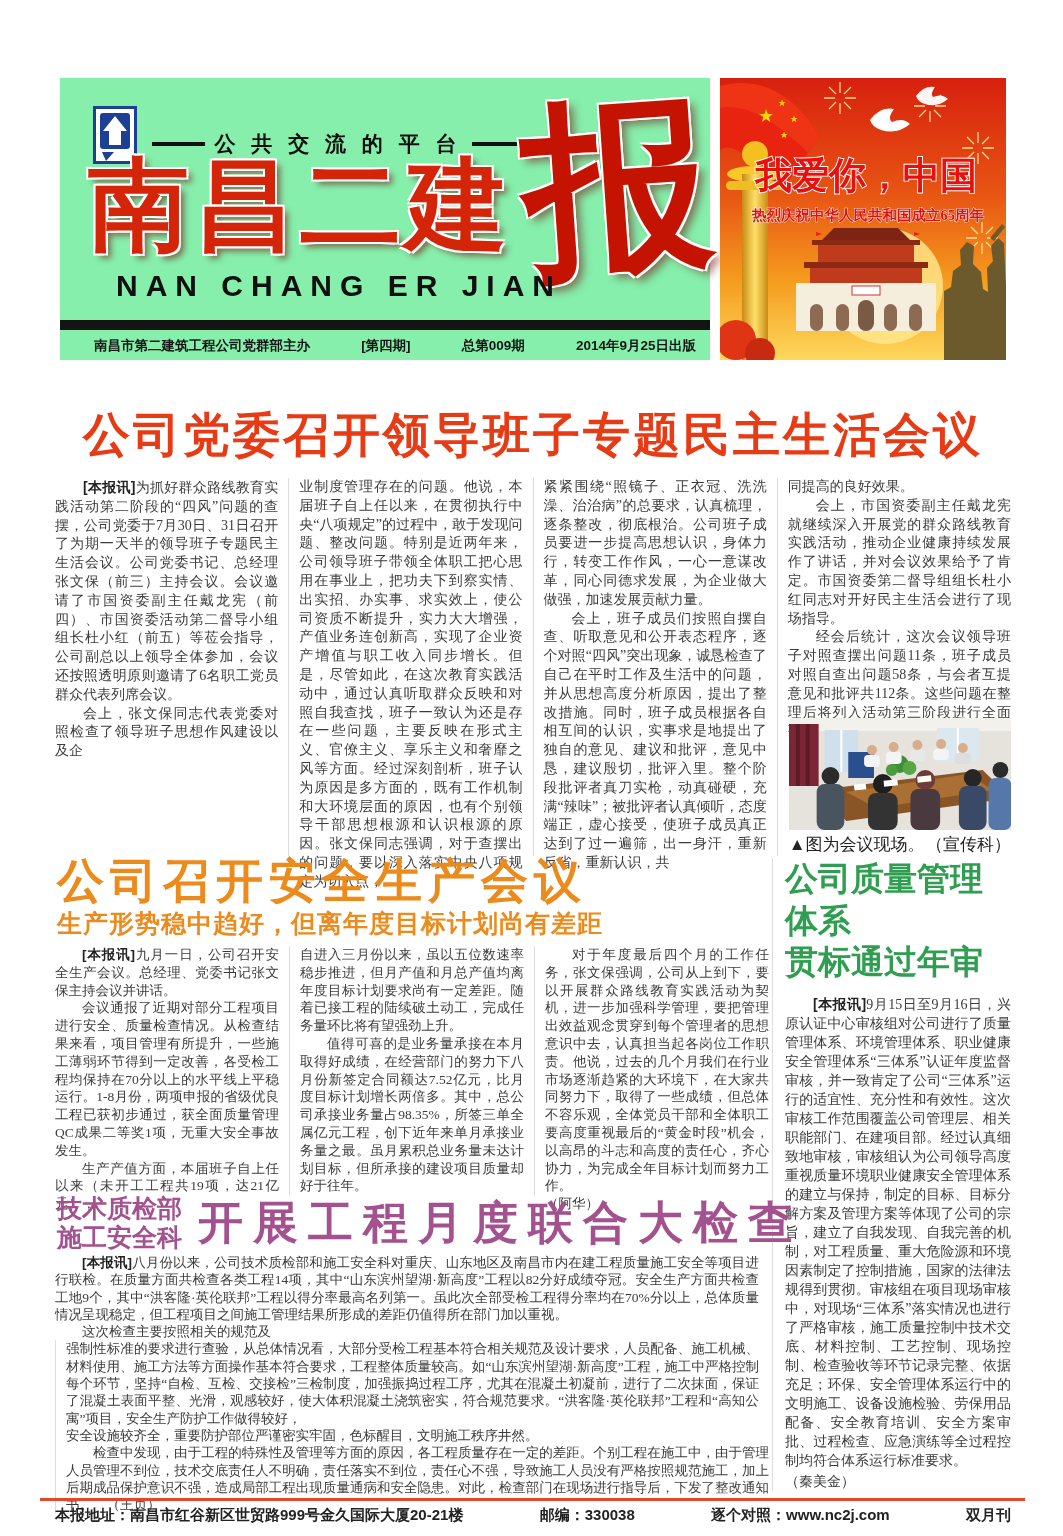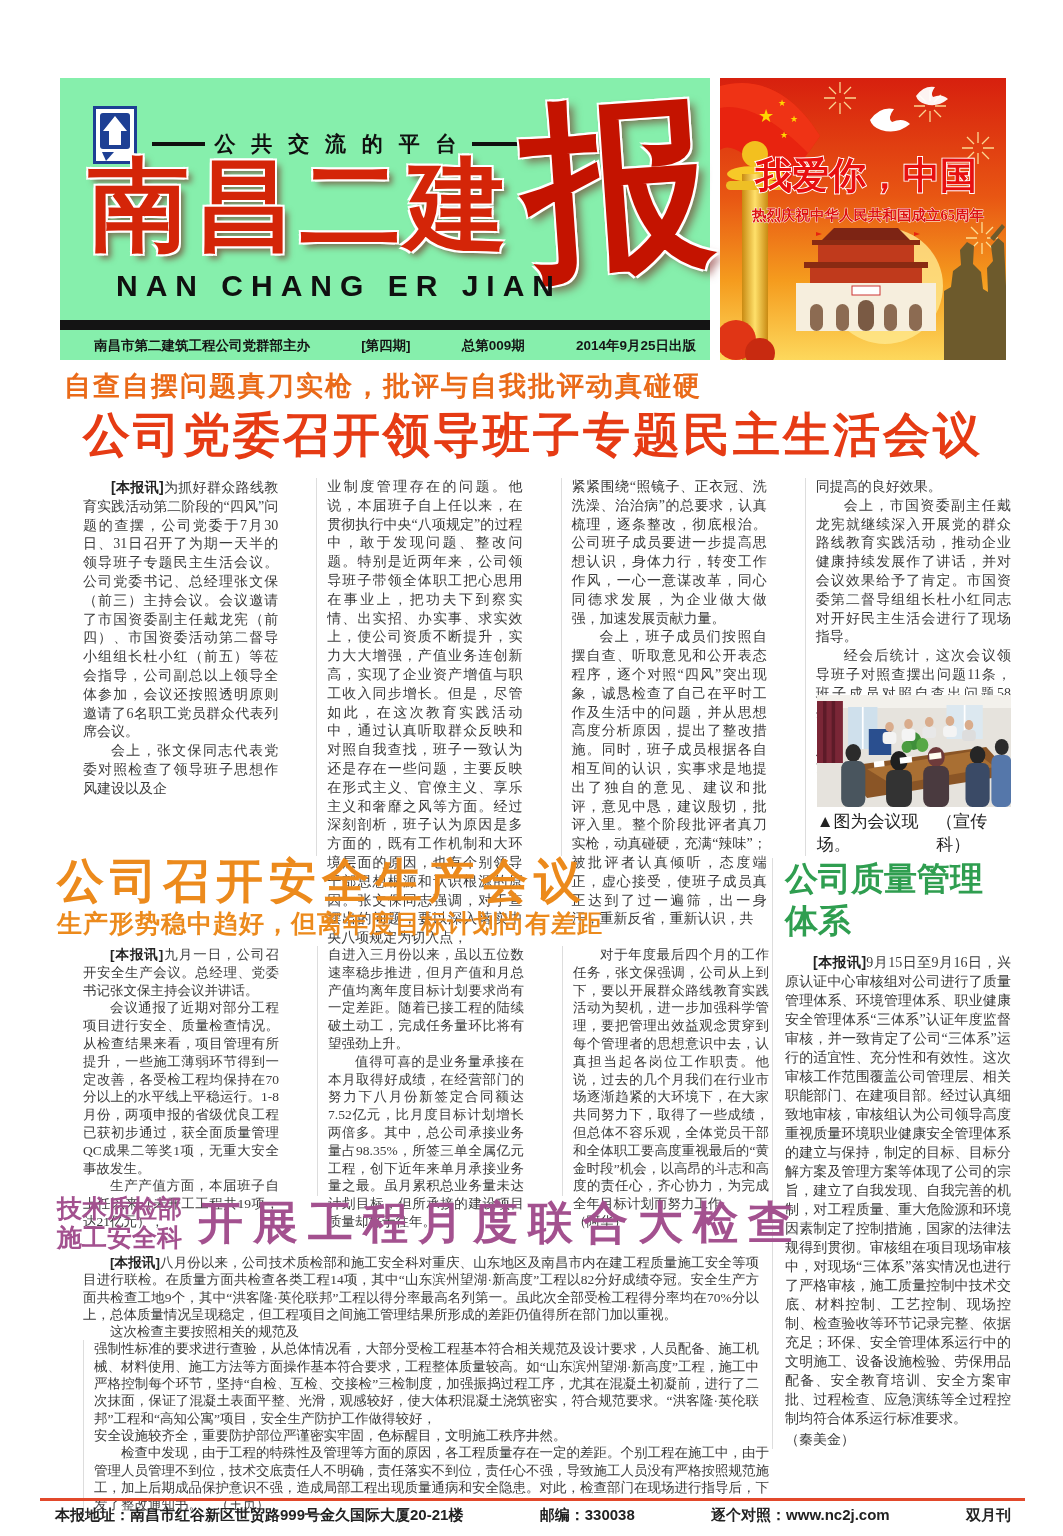--- a/index.html
+++ b/index.html
@@ -29,21 +29,21 @@
   .poster svg{display:block;width:100%;height:100%;}
 
   
   .kicker{position:absolute;left:64px;top:368px;font-family:"Liberation Sans","DejaVu Sans",sans-serif;
           font-weight:bold;font-size:27px;letter-spacing:2px;color:#ea6a18;}
   .headline-main{position:absolute;left:55px;top:404px;width:956px;text-align:center;white-space:nowrap;
           font-family:"Liberation Sans","DejaVu Sans",sans-serif;font-weight:900;font-size:47px;
           letter-spacing:3px;color:#e63b14;}
 
   .cols{display:flex;}
-  .col{flex:1 1 0;padding:0 10px;border-left:1px solid #ddd;margin-left:28px;}
+  .col{flex:1 1 0;padding:0 10px;border-left:1px solid #ddd;}
   .col:first-child{border-left:none;padding-left:0;}
   .col:last-child{padding-right:0;}
   .art p{margin:0;text-align:justify;color:#3b3b3b;}
   .ind{text-indent:2em;}
   .lead{font-family:"Liberation Sans","DejaVu Sans",sans-serif;font-weight:bold;color:#222;}
   .byline{text-align:right;padding-right:1.2em;}
 
   .main-cols{position:absolute;left:55px;top:478px;width:956px;height:378px;}
   .main-cols p{font-size:14px;line-height:18.8px;}
   .col4{position:relative;}
@@ -167,21 +167,20 @@
       </g>
       <path d="M224,282 L224,213 L231,209 L233,193 L241,187 L240,172 L247,164 L254,168 L253,186 L261,194 L263,211 L268,214 L267,190 L273,183 L271,168 L278,160 L284,165 L286,208 L286,282 Z" fill="#6d5a2c"></path>
       <path d="M270,160 l12,-14 3,3 -11,14 Z" fill="#6d5a2c"></path>
       <circle cx="16" cy="262" r="20" fill="#e03515"></circle>
       <circle cx="40" cy="275" r="15" fill="#c82a10"></circle>
       <text x="146" y="110" text-anchor="middle" font-size="37" font-weight="bold" fill="#e80f0f" stroke="#ffffff" stroke-width="1.8" paint-order="stroke">我爱你，中国</text>
       <text x="148" y="142" text-anchor="middle" font-size="14.5" font-weight="bold" fill="#dd1111" stroke="#ffffff" stroke-width="0.8" paint-order="stroke">热烈庆祝中华人民共和国成立65周年</text>
     </svg>
   </div>
 
-  <div class="kicker">自查自摆问题真刀实枪，批评与自我批评动真碰硬</div>
   <div class="headline-main">公司党委召开领导班子专题民主生活会议</div>
 
   <div class="main-cols cols art">
     <div class="col">
       <p class="ind"><b class="lead">[本报讯]</b><span>为抓好群众路线教育实践活动第二阶段的“四风”问题的查摆，公司党委于7月30日、31日召开了为期一天半的领导班子专题民主生活会议。公司党委书记、总经理张文保（前三）主持会议。会议邀请了市国资委副主任戴龙宪（前四）、市国资委活动第二督导小组组长杜小红（前五）等莅会指导，公司副总以上领导全体参加，会议还按照透明原则邀请了6名职工党员群众代表列席会议。</span></p>
       <p class="ind">会上，张文保同志代表党委对照检查了领导班子思想作风建设以及企</p>
     </div>
     <div class="col">
       <p>业制度管理存在的问题。他说，本届班子自上任以来，在贯彻执行中央“八项规定”的过程中，敢于发现问题、整改问题。特别是近两年来，公司领导班子带领全体职工把心思用在事业上，把功夫下到察实情、出实招、办实事、求实效上，使公司资质不断提升，实力大大增强，产值业务连创新高，实现了企业资产增值与职工收入同步增长。但是，尽管如此，在这次教育实践活动中，通过认真听取群众反映和对照自我查找，班子一致认为还是存在一些问题，主要反映在形式主义、官僚主义、享乐主义和奢靡之风等方面。经过深刻剖析，班子认为原因是多方面的，既有工作机制和大环境层面的原因，也有个别领导干部思想根源和认识根源的原因。张文保同志强调，对于查摆出的问题，要以深入落实中央八项规定为切入点，</p>
     </div>
@@ -261,20 +260,21 @@
     </div>
     <div class="col">
       <p class="ind">对于年度最后四个月的工作任务，张文保强调，公司从上到下，要以开展群众路线教育实践活动为契机，进一步加强科学管理，要把管理出效益观念贯穿到每个管理者的思想意识中去，认真担当起各岗位工作职责。他说，过去的几个月我们在行业市场逐渐趋紧的大环境下，在大家共同努力下，取得了一些成绩，但总体不容乐观，全体党员干部和全体职工要高度重视最后的“黄金时段”机会，以高昂的斗志和高度的责任心，齐心协力，为完成全年目标计划而努力工作。</p>
       <p class="byline">（阿华）</p>
     </div>
   </div>
 
   <div class="quality art">
     <div class="quality-head">
       <div>公司质量管理体系</div>
+      <div>贯标通过年审</div>
     </div>
     <p class="ind"><b class="lead">[本报讯]</b><span>9月15日至9月16日，兴原认证中心审核组对公司进行了质量管理体系、环境管理体系、职业健康安全管理体系“三体系”认证年度监督审核，并一致肯定了公司“三体系”运行的适宜性、充分性和有效性。这次审核工作范围覆盖公司管理层、相关职能部门、在建项目部。经过认真细致地审核，审核组认为公司领导高度重视质量环境职业健康安全管理体系的建立与保持，制定的目标、目标分解方案及管理方案等体现了公司的宗旨，建立了自我发现、自我完善的机制，对工程质量、重大危险源和环境因素制定了控制措施，国家的法律法规得到贯彻。审核组在项目现场审核中，对现场“三体系”落实情况也进行了严格审核，施工质量控制中技术交底、材料控制、工艺控制、现场控制、检查验收等环节记录完整、依据充足；环保、安全管理体系运行中的文明施工、设备设施检验、劳保用品配备、安全教育培训、安全方案审批、过程检查、应急演练等全过程控制均符合体系运行标准要求。</span></p>
     <p class="byline">（秦美金）</p>
   </div>
 
   <div class="insp-head">
     <div class="dept">
       <div>技术质检部</div>
       <div>施工安全科</div>
     </div>

